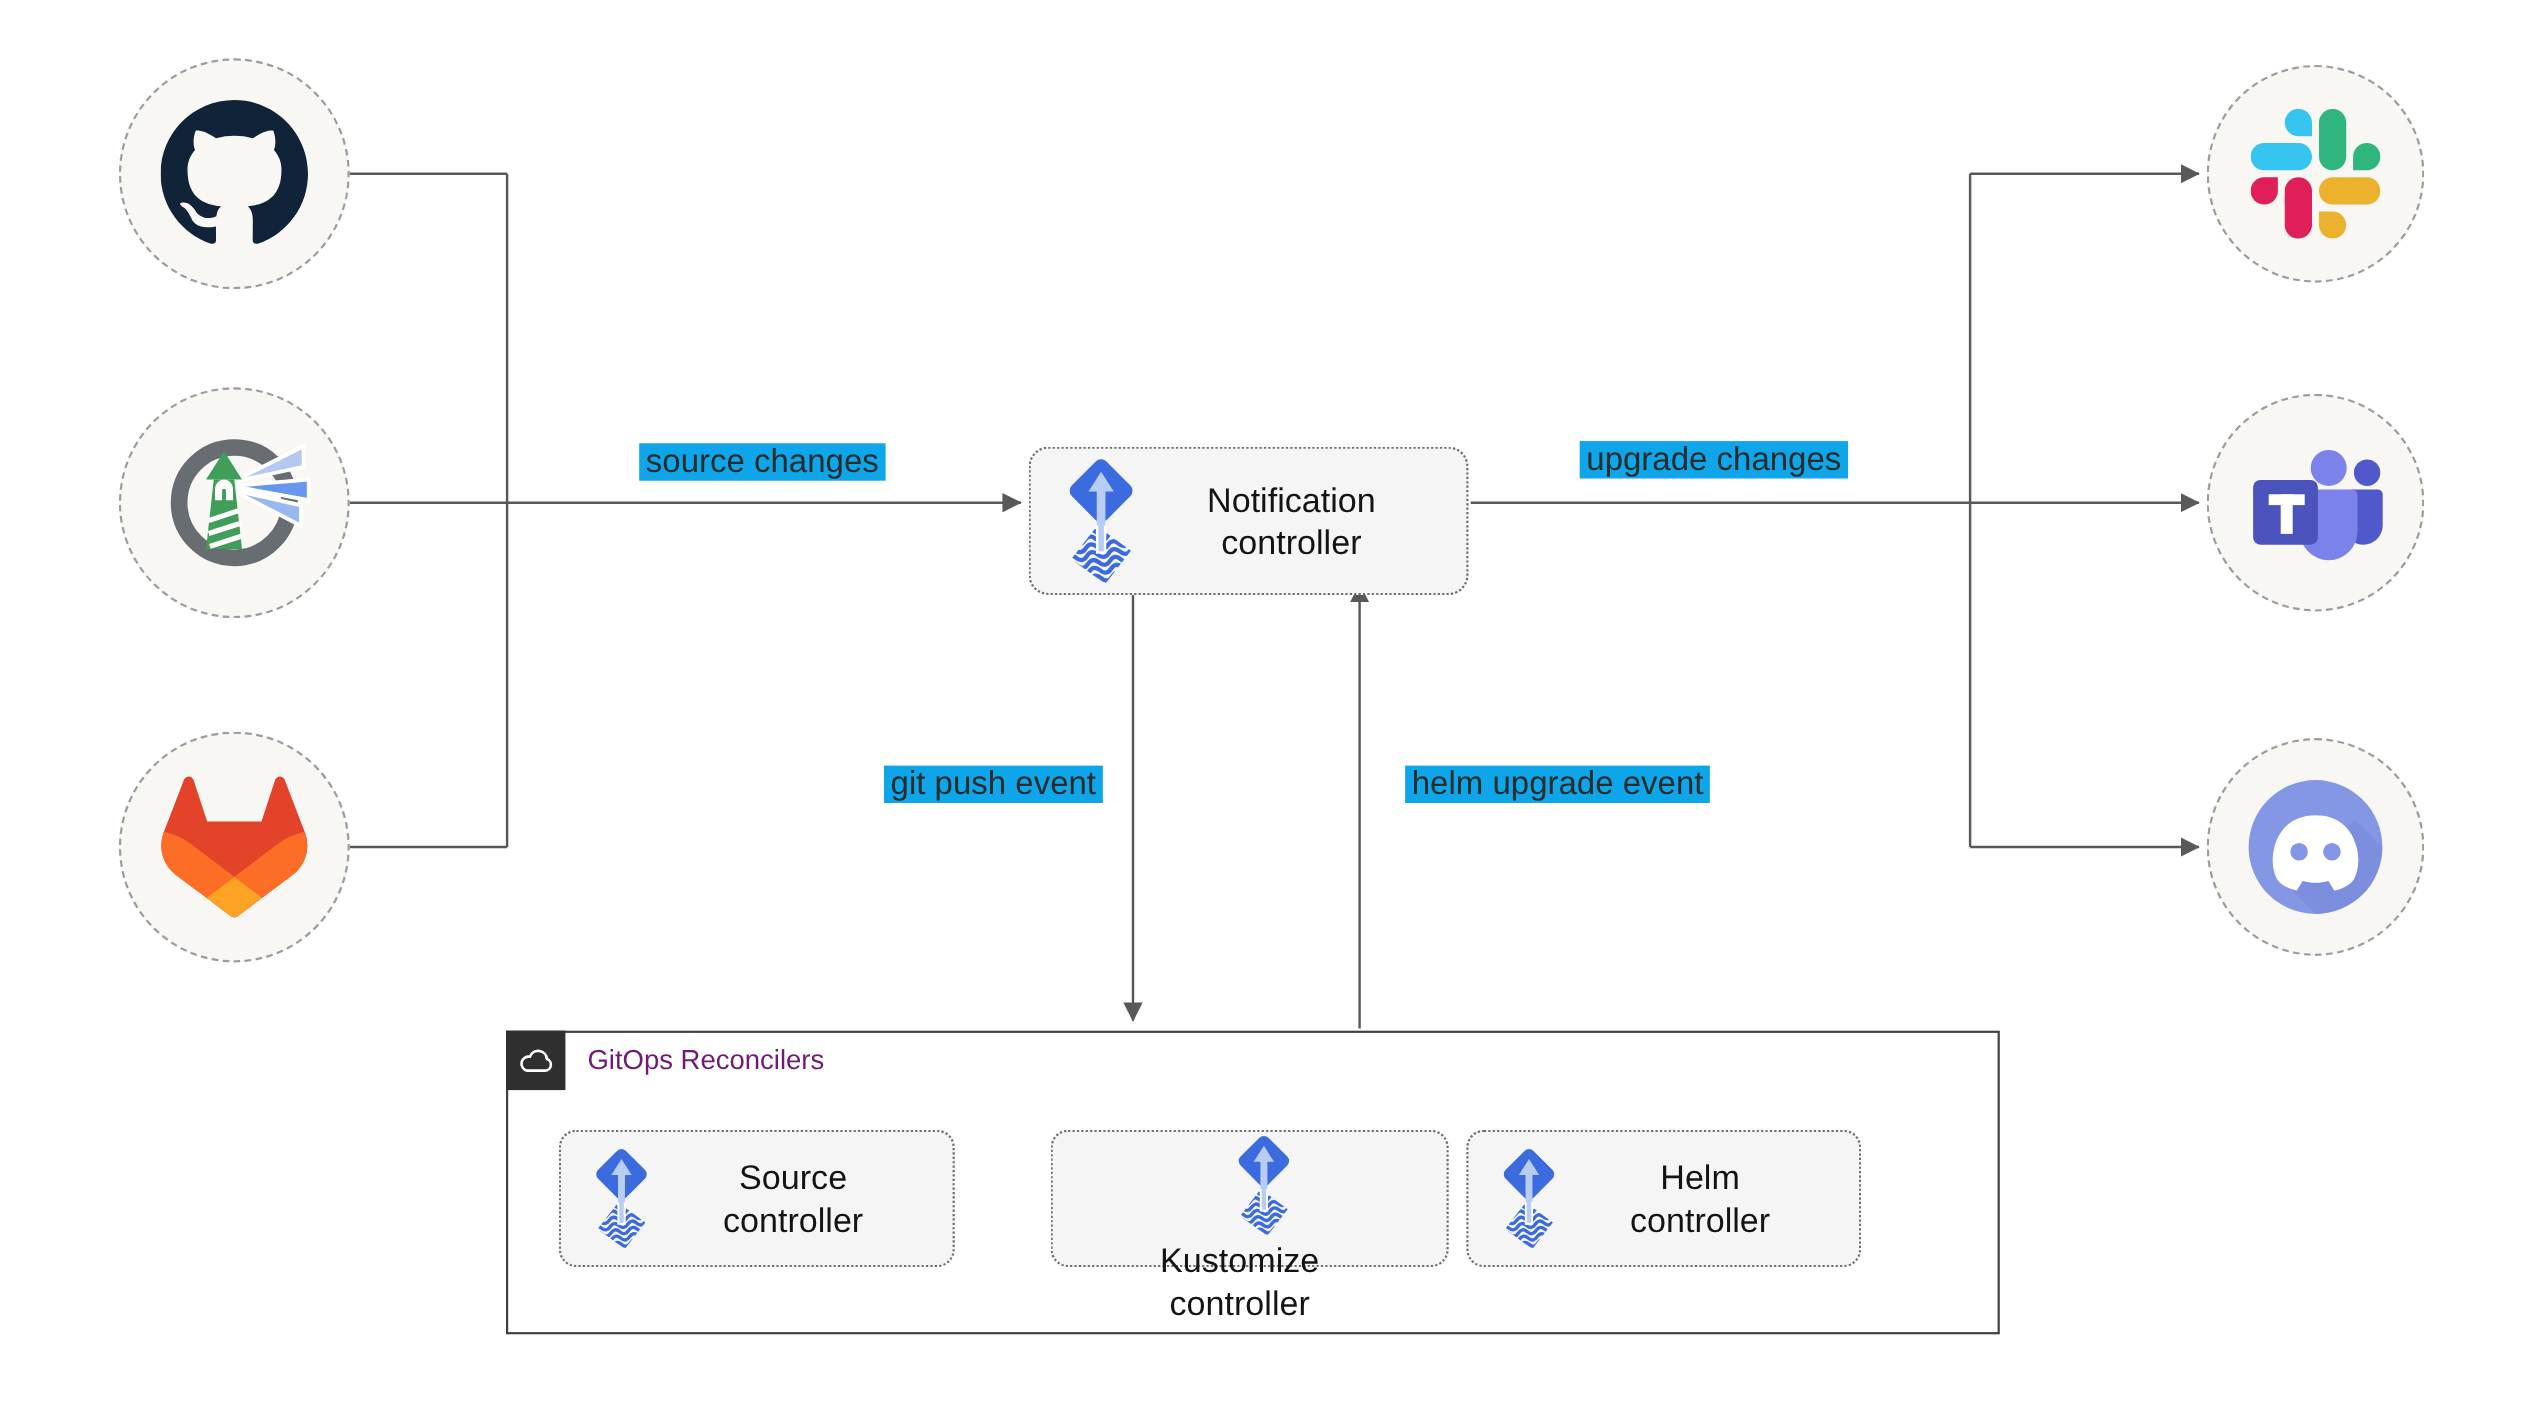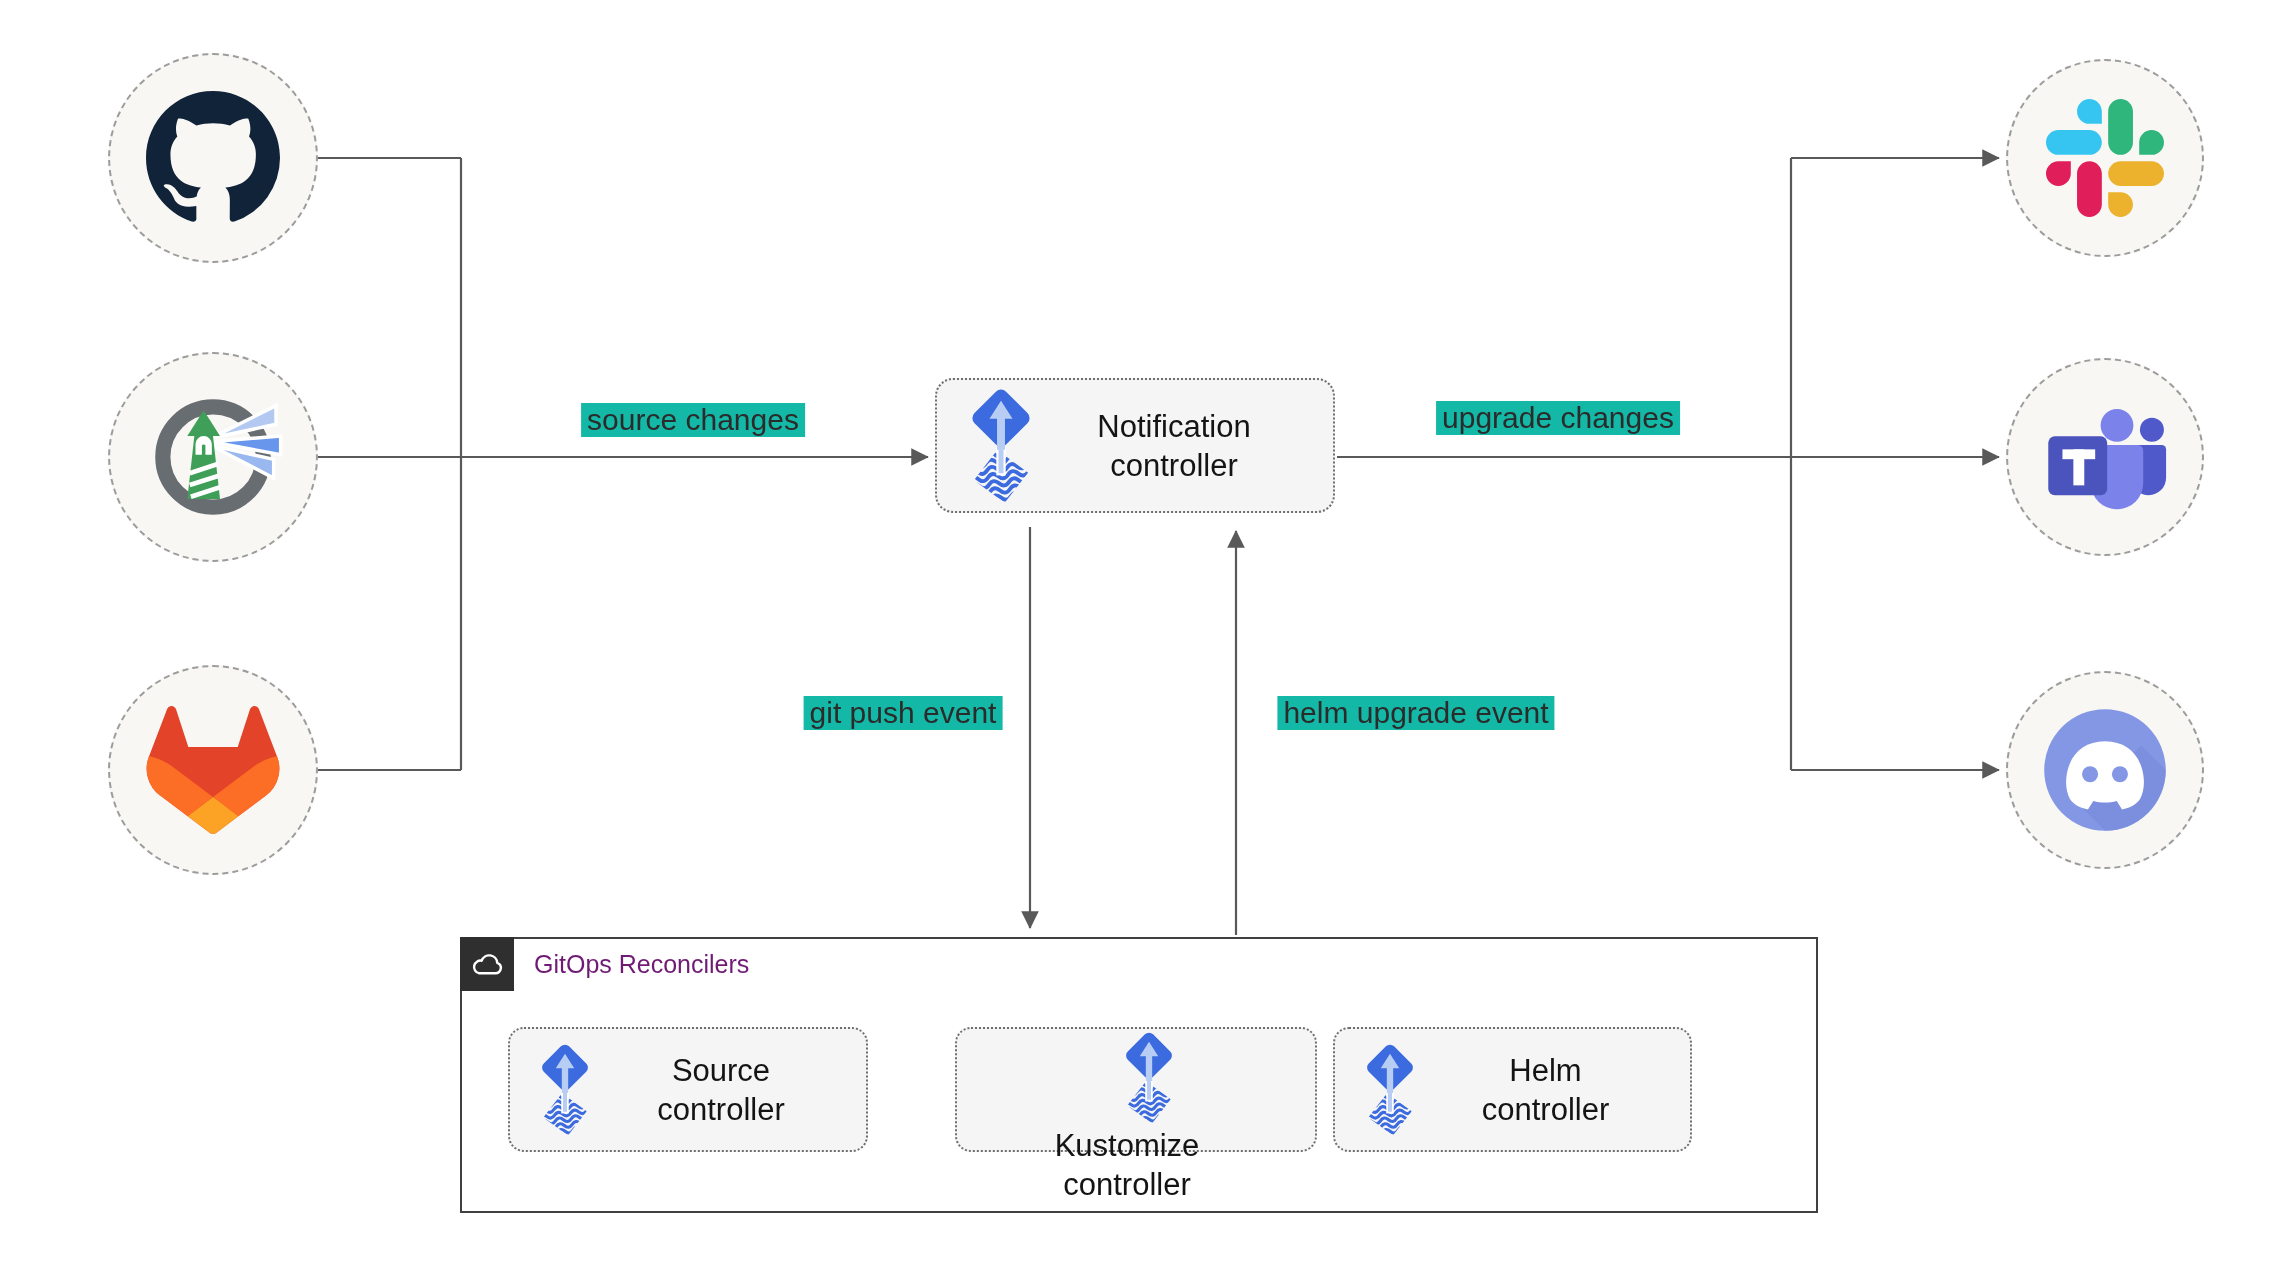--- a/index.html
+++ b/index.html
@@ -10,21 +10,21 @@
             display:flex;align-items:center;justify-content:center;box-sizing:border-box;}
   .ep-left{width:210px;height:210px;}
   .ep-right{width:198px;height:198px;}
   
   .node{position:absolute;background:#f5f5f5;border:2px dotted #6e6e6e;border-radius:18px;
         display:flex;align-items:center;box-sizing:border-box;}
   .node .icon-wrap{flex:0 0 auto;display:flex;align-items:center;justify-content:center;}
   .node .labels{flex:1 1 auto;text-align:center;font-size:31px;line-height:39px;color:#141414;}
   
   .edge-label{position:absolute;transform:translate(-50%,-50%);white-space:nowrap;
-              font-size:30px;color:#2b2b2b;background:#14b8a6;padding:0 6px;}
+              font-size:30px;color:#2b2b2b;background:#0ea5e9;padding:0 6px;}
   
   .group-box{position:absolute;left:460px;top:937px;width:1358px;height:276px;
              border:2.5px solid #404040;background:#ffffff;box-sizing:border-box;}
   .group-tab{position:absolute;left:460px;top:937px;width:54px;height:54px;background:#2f2f2f;
              display:flex;align-items:center;justify-content:center;box-sizing:border-box;}
   .group-title{position:absolute;left:534px;top:937px;height:54px;display:flex;align-items:center;
                font-size:25px;color:#701a75;}
   svg{display:block;}
   #edges{position:absolute;left:0;top:0;pointer-events:none;}
   .hidden-defs{position:absolute;width:0;height:0;overflow:hidden;}
@@ -148,21 +148,21 @@
       <svg width="128" height="128" viewBox="0 0 120 120">
         <circle cx="60" cy="60" r="57" fill="#8397e5"></circle>
         <path d="M117 60 A57 57 0 0 1 60 117 L37 94 L94 37 Z" fill="#7588d8" opacity="0.55"></path>
         <path d="M60 33 c-19 0 -31 11 -35 27 c-3 12 -1 21 2 27 c3 5 10 9 17 10 l5 -8 c7 2 15 2 22 0 l5 8 c7 -1 14 -5 17 -10 c3 -6 5 -15 2 -27 c-4 -16 -16 -27 -35 -27 z" fill="#ffffff"></path>
         <circle cx="46" cy="64" r="7.5" fill="#8397e5"></circle>
         <circle cx="74" cy="64" r="7.5" fill="#8397e5"></circle>
       </svg>
     </span>
   </div>
 
-  <div class="node" style="left:935px;top:378px;width:400px;height:135px;">
+  <div class="node" style="left:935px;top:406px;width:400px;height:135px;">
     <span class="icon-wrap" style="margin-left:28px;">
       <svg width="72" height="121" viewBox="0 0 100 168">
           <use href="#flux-sym"></use>
         </svg>
     </span>
     <div class="labels" style="padding-right:22px;">
       <div>Notification</div>
       <div>controller</div>
     </div>
   </div>

